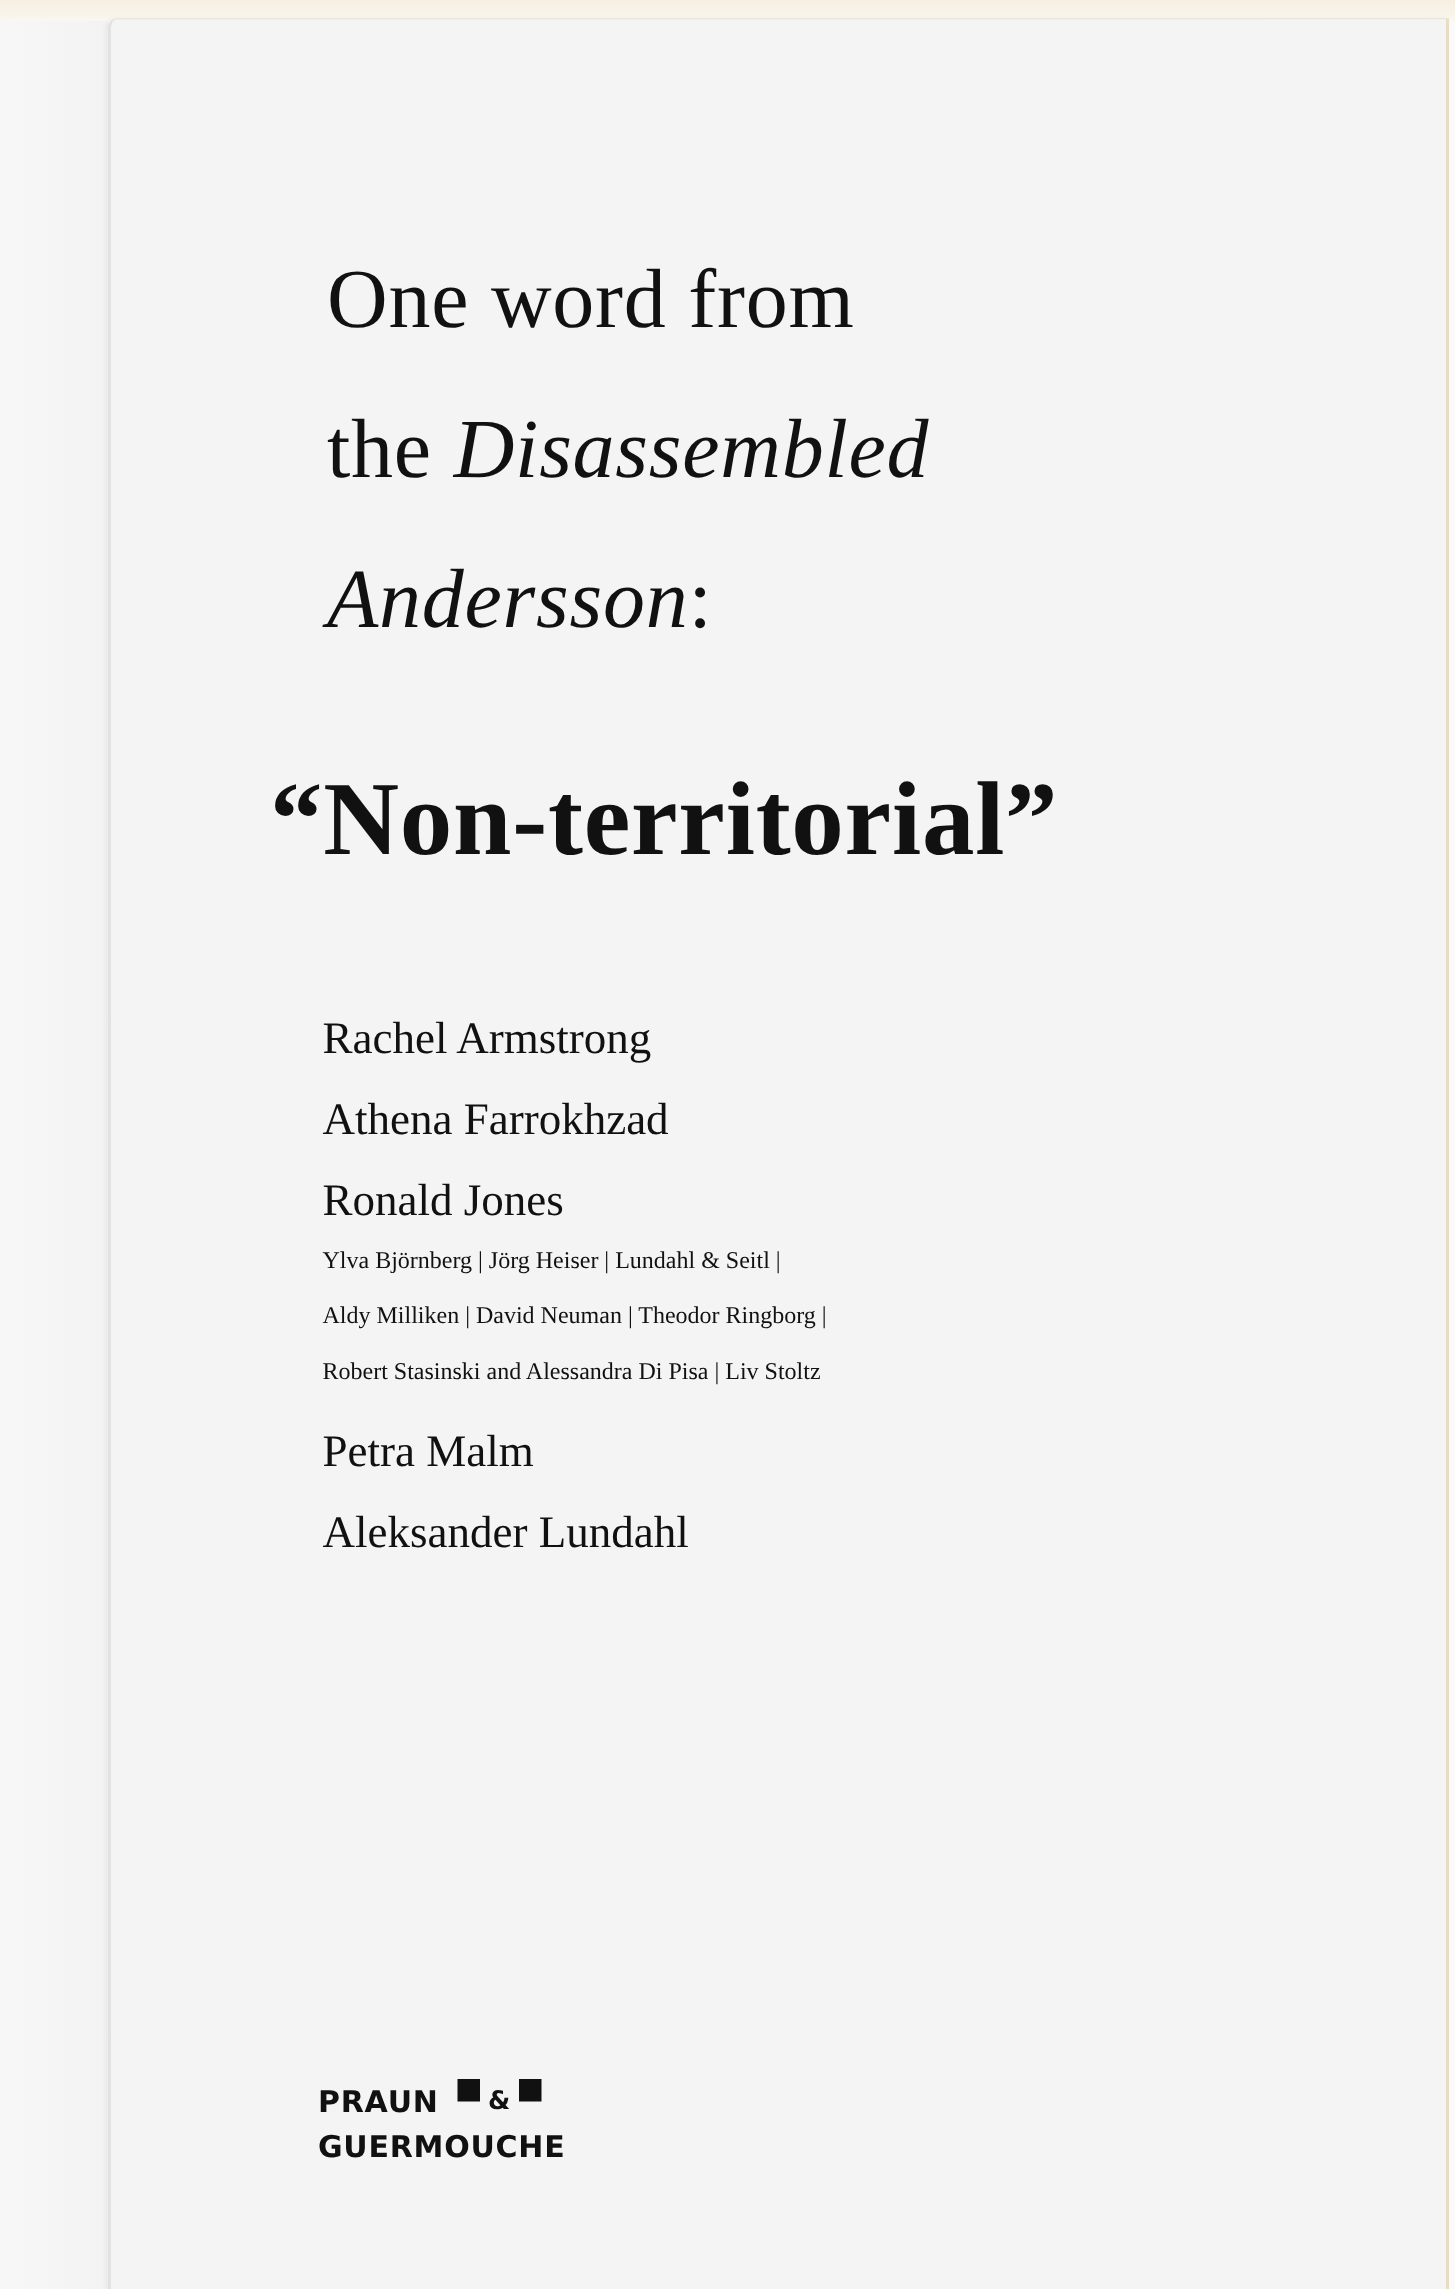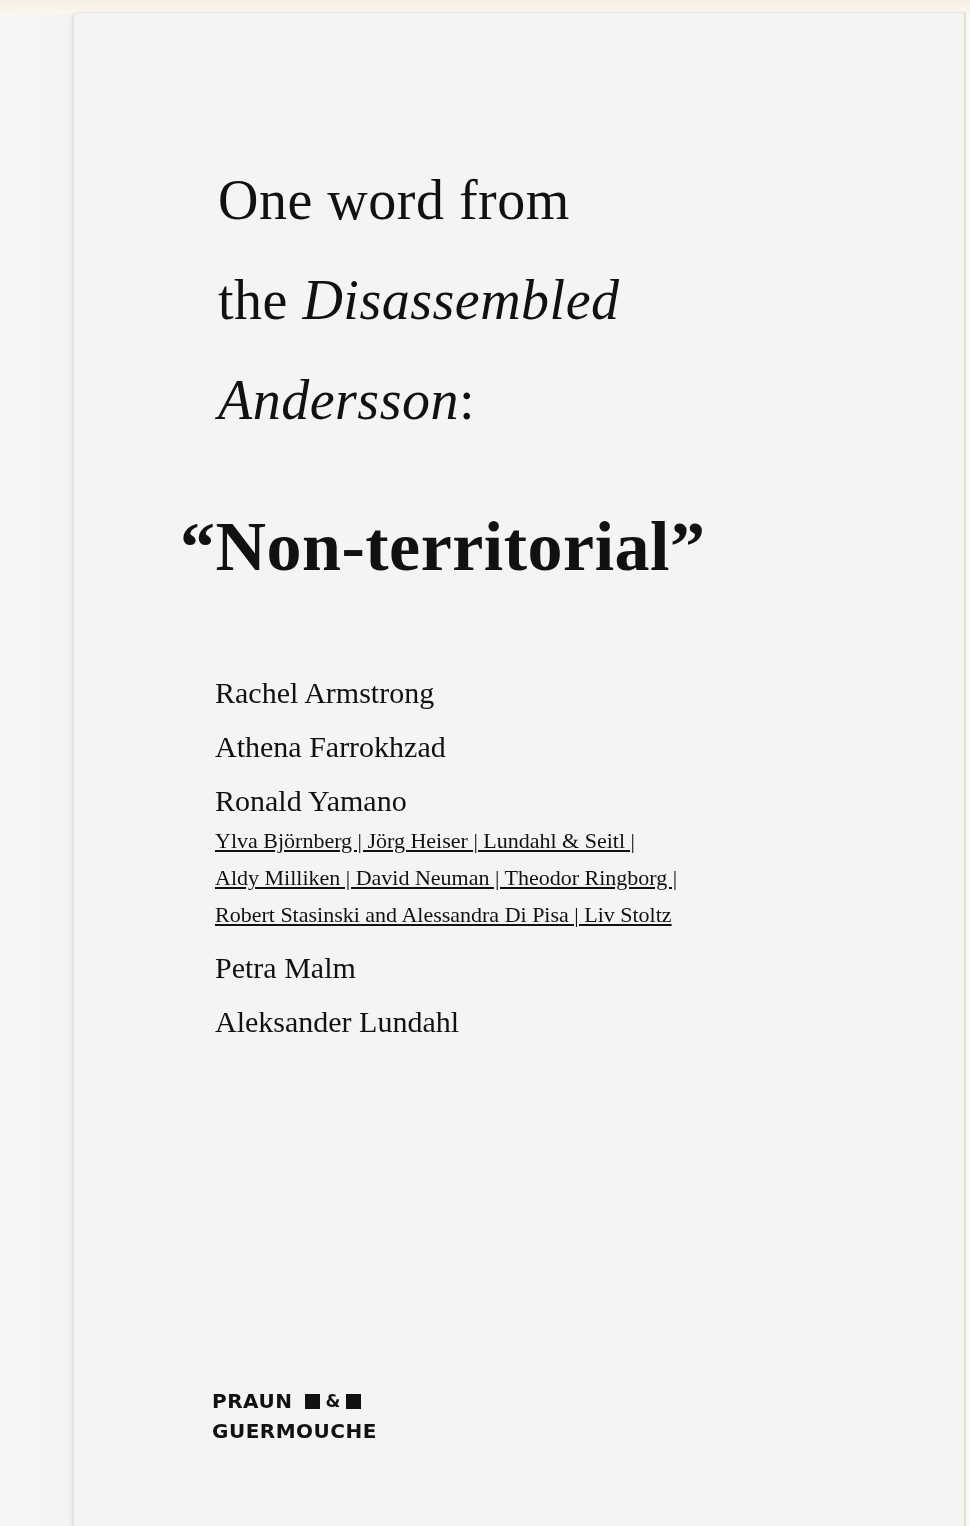--- a/index.html
+++ b/index.html
@@ -75,39 +75,37 @@
     .author {
       font-size: 30px;
       line-height: 54px;
       white-space: nowrap;
     }
     .sub-authors {
       margin-top: -6px;
       margin-bottom: 8px;
     }
     .sub-line {
-      font-size: 22px;
+      font-size: 16px;
       line-height: 37px;
       white-space: nowrap;
-      text-decoration: underline;
     }
     .publisher {
       position: absolute;
       left: 212px;
       top: 1386px;
       font-family: "DejaVu Sans", "Liberation Sans", sans-serif;
       font-weight: bold;
       font-size: 20px;
       line-height: 30px;
       letter-spacing: 0.5px;
       color: #111;
     }
     .pub-row {
       display: flex;
-      align-items: center;
       white-space: nowrap;
     }
     .square {
       display: inline-block;
       width: 15px;
       height: 15px;
       background: #111;
       margin: 0 3px;
     }
     .amp {
@@ -134,21 +132,21 @@
   <div class="title-line">
     <i>Andersson</i><span>:</span>
   </div>
 </div>
 
 <div class="headword">“Non-territorial”</div>
 
 <div class="authors">
   <div class="author">Rachel Armstrong</div>
   <div class="author">Athena Farrokhzad</div>
-  <div class="author">Ronald Yamano</div>
+  <div class="author">Ronald Jones</div>
   <div class="sub-authors">
     <div class="sub-line">Ylva Björnberg | Jörg Heiser | Lundahl &amp; Seitl |</div>
     <div class="sub-line">Aldy Milliken | David Neuman | Theodor Ringborg |</div>
     <div class="sub-line">Robert Stasinski and Alessandra Di Pisa | Liv Stoltz</div>
   </div>
   <div class="author">Petra Malm</div>
   <div class="author">Aleksander Lundahl</div>
 </div>
 
 <div class="publisher">

